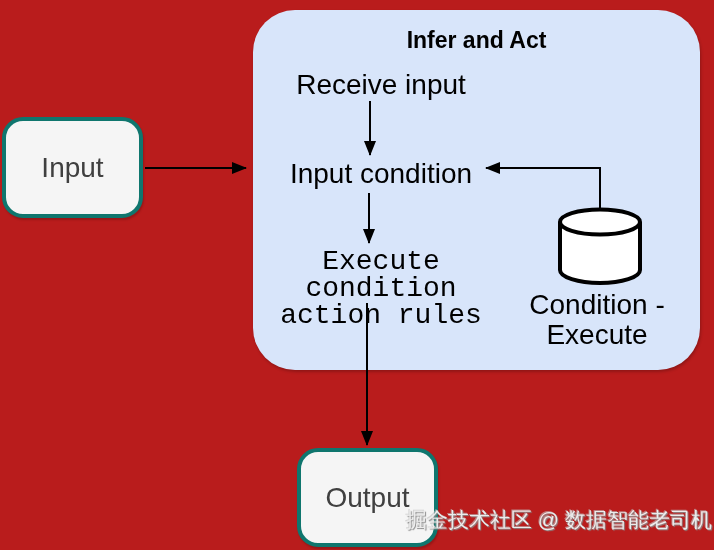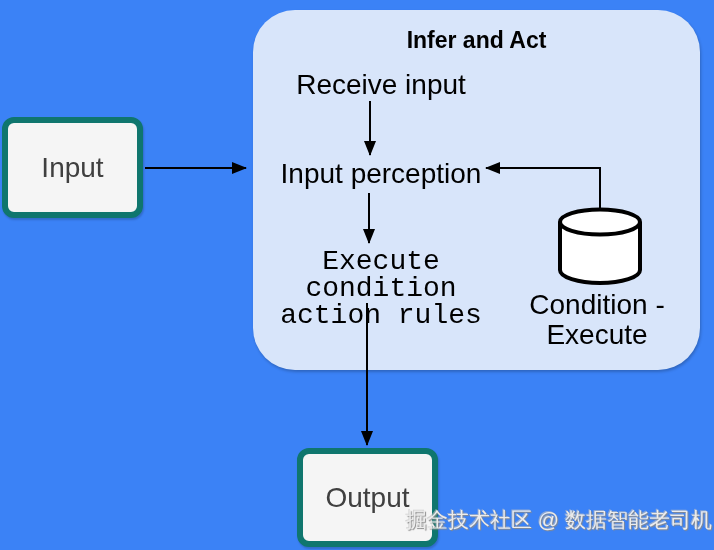--- a/index.html
+++ b/index.html
@@ -5,21 +5,21 @@
   html, body {
     margin: 0;
     padding: 0;
     background: #ffffff;
     font-family: "Liberation Sans", sans-serif;
   }
   .canvas {
     position: relative;
     width: 714px;
     height: 550px;
-    background: #3b82f6;
+    background: #b91c1c;
     overflow: hidden;
   }
   .blue-container {
     position: absolute;
     left: 253px;
     top: 10px;
     width: 447px;
     height: 360px;
     background: #d8e5fa;
     border-radius: 42px;
@@ -52,22 +52,22 @@
   .overlay {
     position: absolute;
     left: 0;
     top: 0;
     z-index: 1;
     pointer-events: none;
   }
   .gray-node {
     position: absolute;
     background: #f5f5f5;
-    border: 6px solid #0f766e;
-    border-radius: 12px;
+    border: 4px solid #0f766e;
+    border-radius: 21px;
     box-shadow: 1px 2px 2px rgba(0,0,0,0.18);
     display: flex;
     align-items: center;
     justify-content: center;
     font-size: 28px;
     color: #404040;
     z-index: 2;
     box-sizing: border-box;
   }
   .node-input  { left: 2px;   top: 117px; width: 141px; height: 101px; }
@@ -87,21 +87,21 @@
 <body>
 
 <div class="canvas">
 
   <div class="blue-container"></div>
 
   <div class="container-title">Infer and Act</div>
 
   <div class="step-label step-receive">Receive input</div>
 
-  <div class="step-label step-percept">Input perception</div>
+  <div class="step-label step-percept">Input condition</div>
 
   <div class="step-label step-execute">
     <div>Execute condition</div>
     <div>action rules</div>
   </div>
 
   <div class="step-label store-label">
     <div>Condition - Execute</div>
   </div>
 

